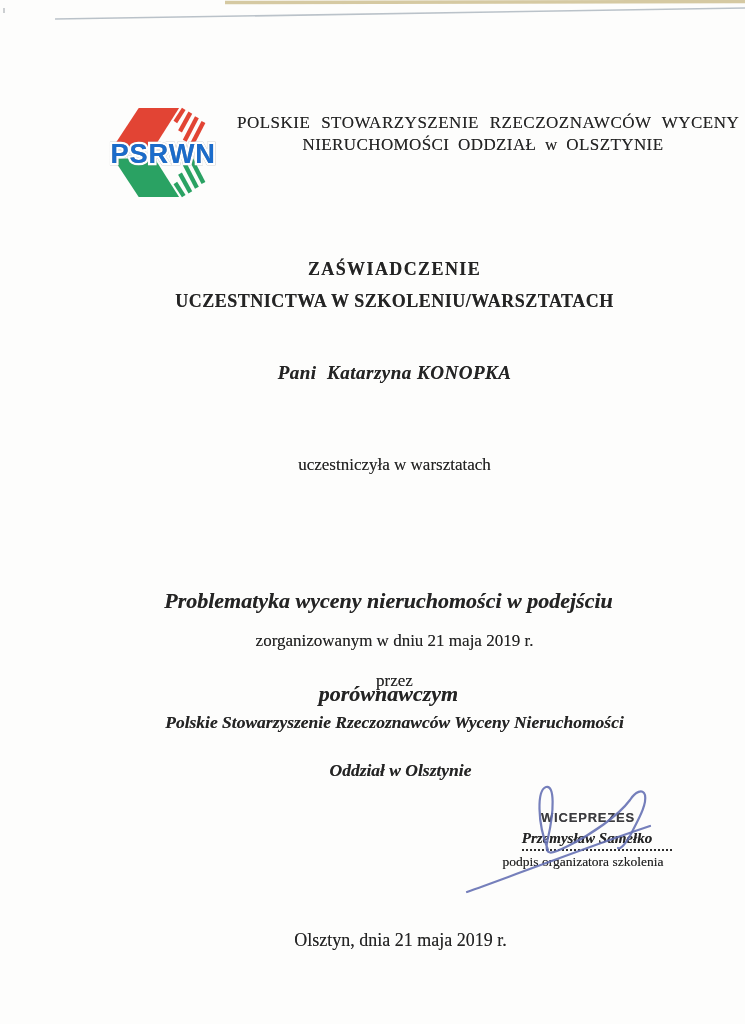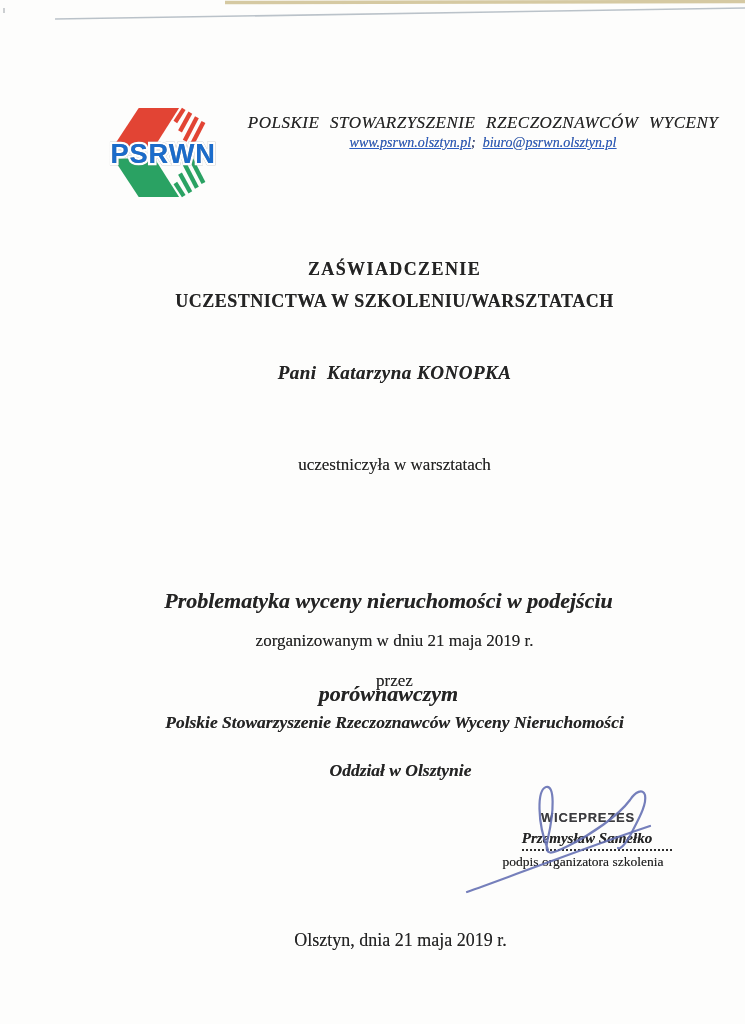--- a/index.html
+++ b/index.html
@@ -31,21 +31,21 @@
   .logo-green{fill:var(--logo-green);}
   .stripe-red{stroke:var(--logo-red);stroke-width:4.6;}
   .stripe-green{stroke:var(--logo-green);stroke-width:4.6;}
   .logo-text{
     font-family:"Liberation Sans", sans-serif;
     font-weight:bold;font-size:29px;letter-spacing:1px;
     fill:var(--logo-blue);stroke:#ffffff;stroke-width:5px;paint-order:stroke;
   }
   .header-text{
     position:absolute;left:237px;top:112px;width:492px;
-    text-align:center;line-height:1.28;font-style:italic;
+    text-align:center;line-height:1.28;
   }
   .org-line1{font-size:17px;letter-spacing:.5px;word-spacing:6px;white-space:nowrap;}
   .org-line2{font-size:17px;letter-spacing:.4px;word-spacing:4px;}
   .address{font-size:14px;margin-top:2px;white-space:pre;}
   .links{font-size:14px;}
   .links a{color:var(--link-blue);text-decoration:underline;}
   .link-sep{color:#23346e;}
   
   .line{position:absolute;left:0;right:0;text-align:center;white-space:pre;}
   .shift{transform:translateX(22px);}
@@ -98,21 +98,21 @@
       <line class="stripe-green" x1="76" y1="85" x2="85" y2="99"></line>
       <line class="stripe-green" x1="81" y1="75" x2="92" y2="95"></line>
       <line class="stripe-green" x1="86" y1="65" x2="99" y2="90"></line>
       <line class="stripe-green" x1="91" y1="56" x2="106" y2="85"></line>
     </g>
     <text class="logo-text" x="63" y="64" text-anchor="middle">PSRWN</text>
   </svg>
 
   <div class="header-text">
     <div class="org-line1">POLSKIE STOWARZYSZENIE RZECZOZNAWCÓW WYCENY</div>
-    <div class="links"><a>www.psrwn.olsztyn.pl</a><span class="link-sep">;</span>&nbsp;&nbsp;<a>biuro@psrwn.olsztyn.pl</a></div>
+    <div class="org-line2">NIERUCHOMOŚCI ODDZIAŁ w OLSZTYNIE</div>
   </div>
 
   <div class="line title1 shift">ZAŚWIADCZENIE</div>
   <div class="line title2 shift">UCZESTNICTWA W SZKOLENIU/WARSZTATACH</div>
 
   <div class="line participant shift">Pani  Katarzyna KONOPKA</div>
 
   <div class="line participation shift">uczestniczyła w warsztatach</div>
 
   <div class="line workshop">

